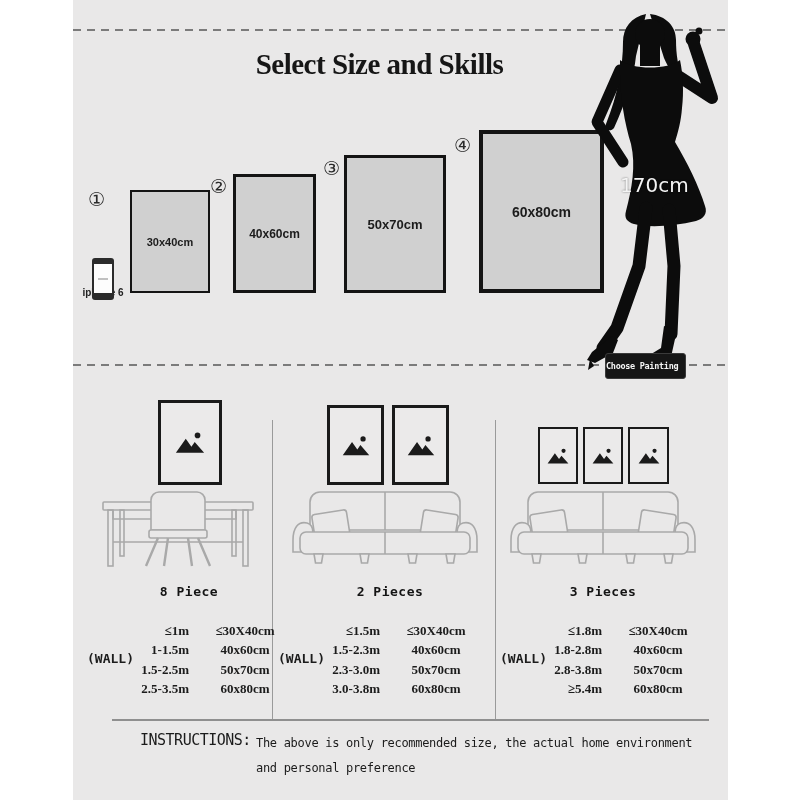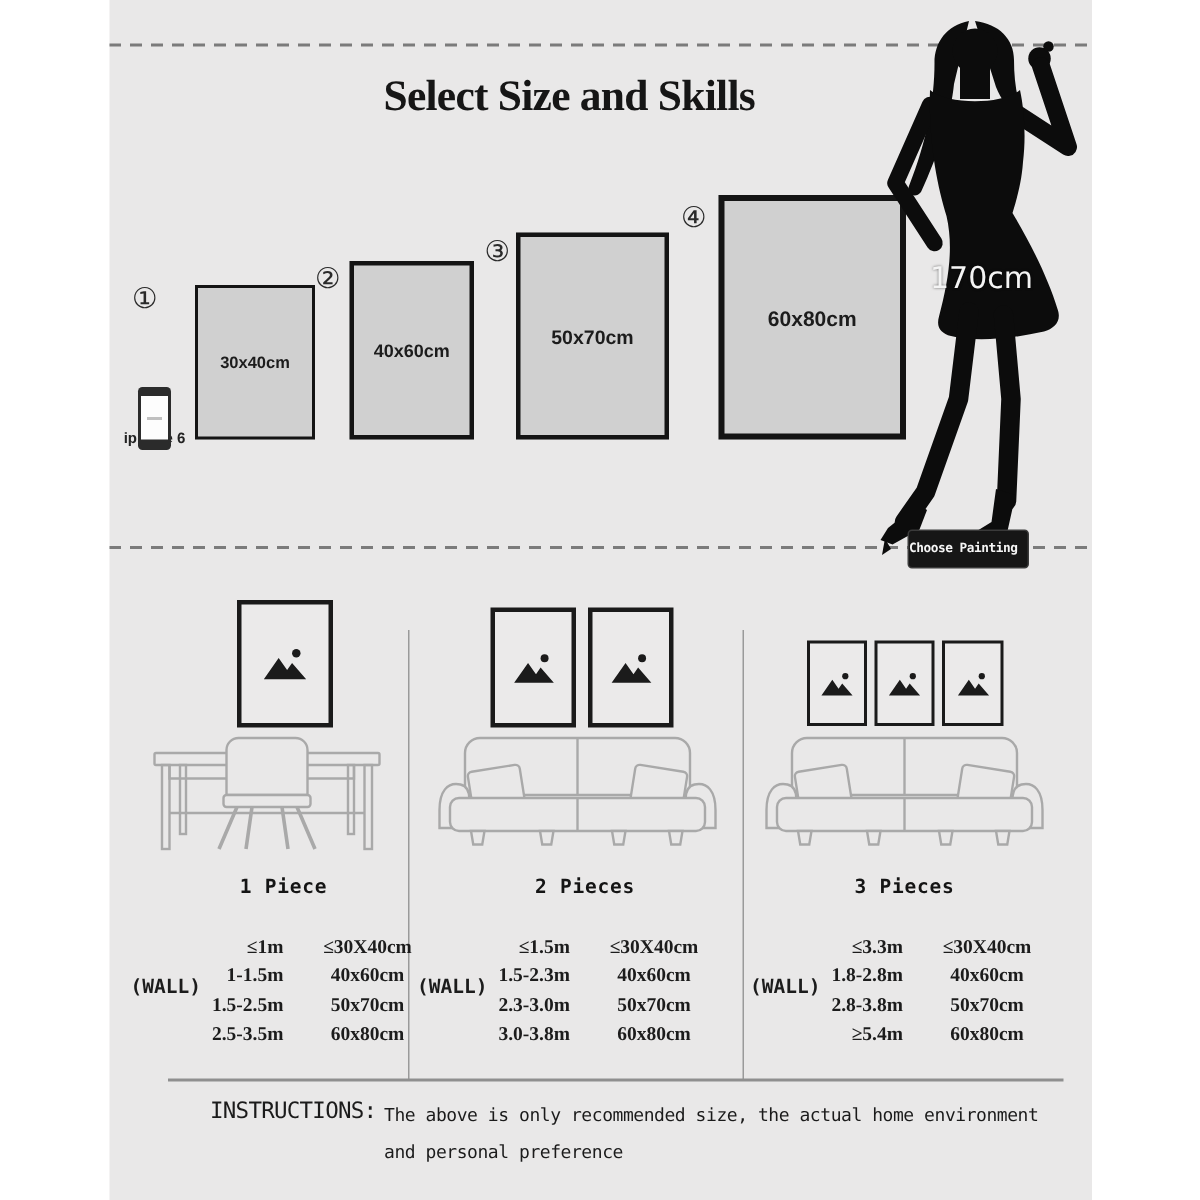--- a/index.html
+++ b/index.html
@@ -139,21 +139,21 @@
     <rect x="132" y="20" width="4" height="46"></rect>
     <path d="M13,20 v9 h47 q9,7 18,0 h58 v-9"></path>
     <line x1="13" y1="52" x2="143" y2="52"></line>
   </g>
   <g stroke="#a9a9a9" stroke-width="1.6" fill="#e9e8e8">
     <path d="M59,2 h38 a8,8 0 0 1 8,8 v30 h-54 V10 a8,8 0 0 1 8,-8 z"></path>
     <rect x="49" y="40" width="58" height="8" rx="2"></rect>
   </g>
   <path d="M58,48 L46,76 M68,48 L64,76 M88,48 L92,76 M98,48 L110,76" stroke="#a9a9a9" stroke-width="2.4" fill="none"></path>
 </svg>
-<div class="abs scene-label" style="left:119px">1 Piece</div>
+<div class="abs scene-label" style="left:119px">8 Piece</div>
 
 <div class="abs vdiv" style="left:272px"></div>
 
 <div class="abs frame" style="left:327px;top:405px;width:57px;height:80px">
   <svg width="30" height="23" viewBox="0 0 34 26">
     <circle cx="25" cy="5.5" r="3"></circle>
       <path d="M2,24 L12.5,9 L18.5,17.5 L22,12.5 L32,24 Z"></path>
   </svg>
 </div>
 <div class="abs frame" style="left:392px;top:405px;width:57px;height:80px">
@@ -253,21 +253,21 @@
       <span class="c1">3.0-3.8m</span>
       <span class="c2">60x80cm</span>
       </div>
   </div>
 </div>
 
 <div class="abs stable" style="left:500px;top:621px">
   <div class="wall">(WALL)</div>
   <div class="rows">
     <div class="trow">
-      <span class="c1">≤3.3m</span>
+      <span class="c1">≤1.8m</span>
       <span class="c2">≤30X40cm</span>
       </div>
     <div class="trow">
       <span class="c1">1.8-2.8m</span>
       <span class="c2">40x60cm</span>
       </div>
     <div class="trow">
       <span class="c1">2.8-3.8m</span>
       <span class="c2">50x70cm</span>
       </div>

